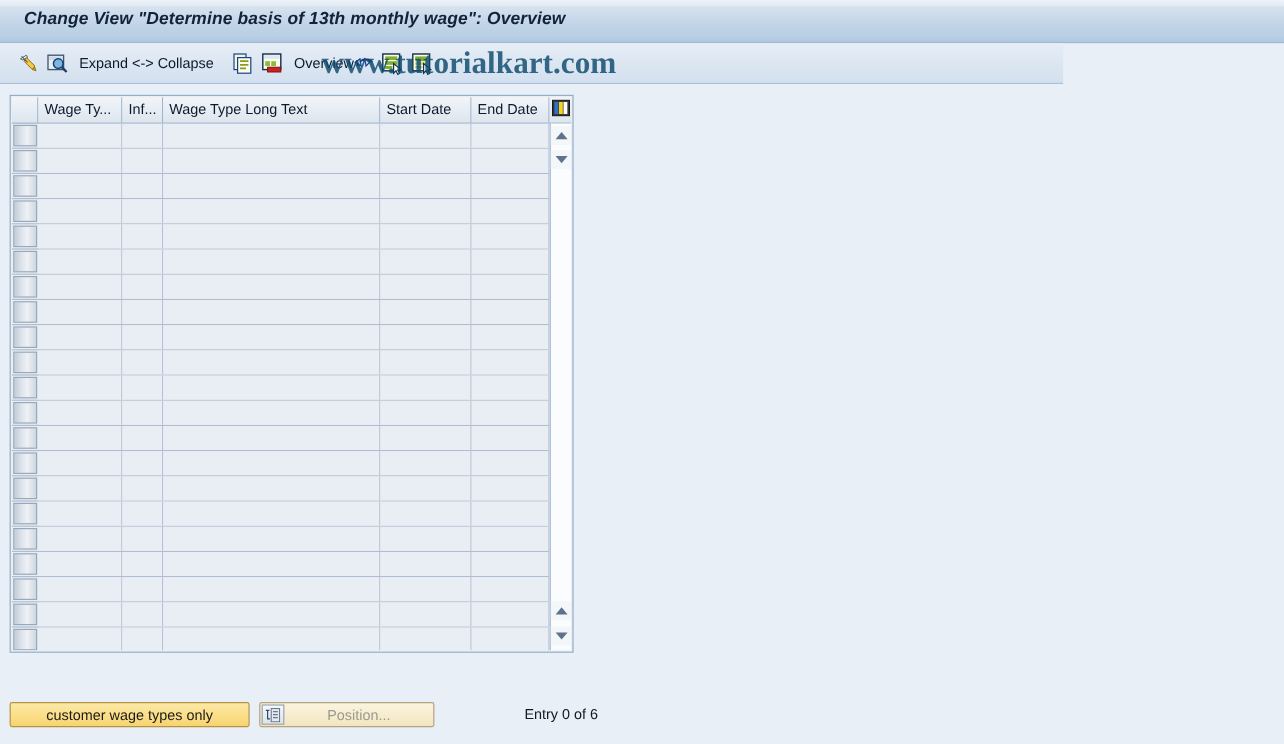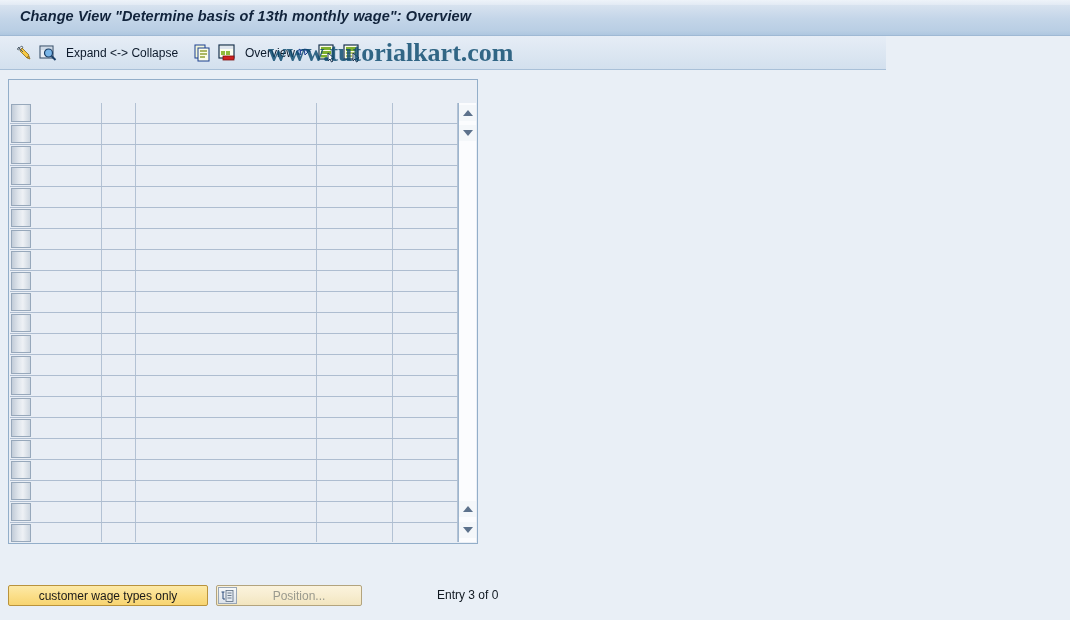--- a/index.html
+++ b/index.html
@@ -357,20 +357,39 @@
       </svg>
     </span>
   </div>
 </div>
 
 <div id="watermark">www.tutorialkart.com</div>
 
 <div id="table-wrap">
   <div id="table-inner">
 
+    <div id="thead">
+      <div class="th corner" style="left:0; width:22px;"></div>
+      <div class="th" style="left:22px; width:70px;">Wage Ty...</div>
+      <div class="th" style="left:92px; width:34px;">Inf...</div>
+      <div class="th" style="left:126px; width:181px;">Wage Type Long Text</div>
+      <div class="th" style="left:307px; width:76px;">Start Date</div>
+      <div class="th" style="left:383px; width:65px;">End Date</div>
+
+      <div id="tbl-settings">
+        <span>
+          <svg width="15" height="14" viewBox="0 0 15 14">
+            <rect x="0.5" y="0.5" width="14" height="13" fill="#3a3a3a" stroke="#1a1a1a"></rect>
+            <rect x="2" y="2" width="3.2" height="10" fill="#2f6fd0"></rect>
+            <rect x="5.8" y="2" width="3.2" height="10" fill="#f5d617"></rect>
+            <rect x="9.6" y="2" width="3.2" height="10" fill="#fdfdfd"></rect>
+          </svg>
+        </span>
+      </div>
+    </div>
 
     <div id="tbody">
         <div class="trow">
           <div class="rowsel"></div>
           <div class="cell" style="left: 22px; width: 70px;"></div>
           <div class="cell" style="left: 92px; width: 34px;"></div>
           <div class="cell" style="left: 126px; width: 181px;"></div>
           <div class="cell" style="left: 307px; width: 76px;"></div>
           <div class="cell" style="left: 383px; width: 65px;"></div>
         </div>
@@ -565,14 +584,14 @@
         <path d="M0.5 2 L3.5 2 M2 2 L2 9 L4 9" fill="none" stroke="#2a4a7a" stroke-width="1"></path>
       </svg>
     </span>
     <span id="pos-label">Position...</span>
   </div>
 
   <div id="btn-customer">
     <span>customer wage types only</span>
   </div>
 
-  <div id="entry-count">Entry 3 of 0</div>
+  <div id="entry-count">Entry 0 of 6</div>
 </div>
 
 </body></html>

